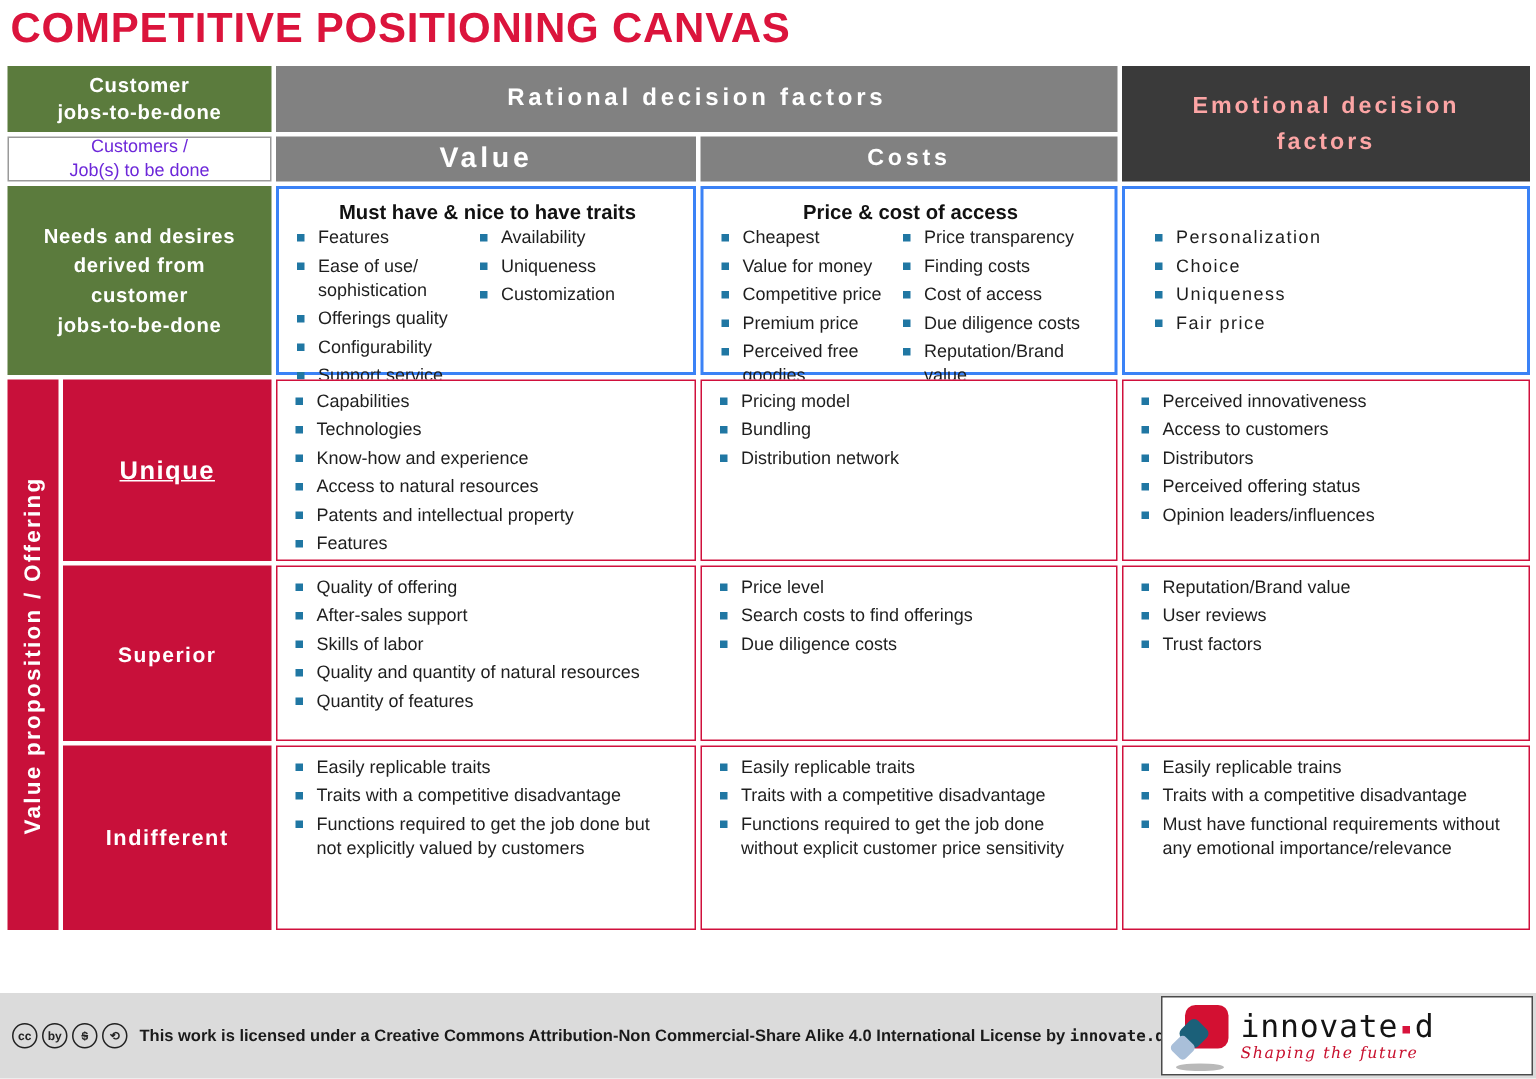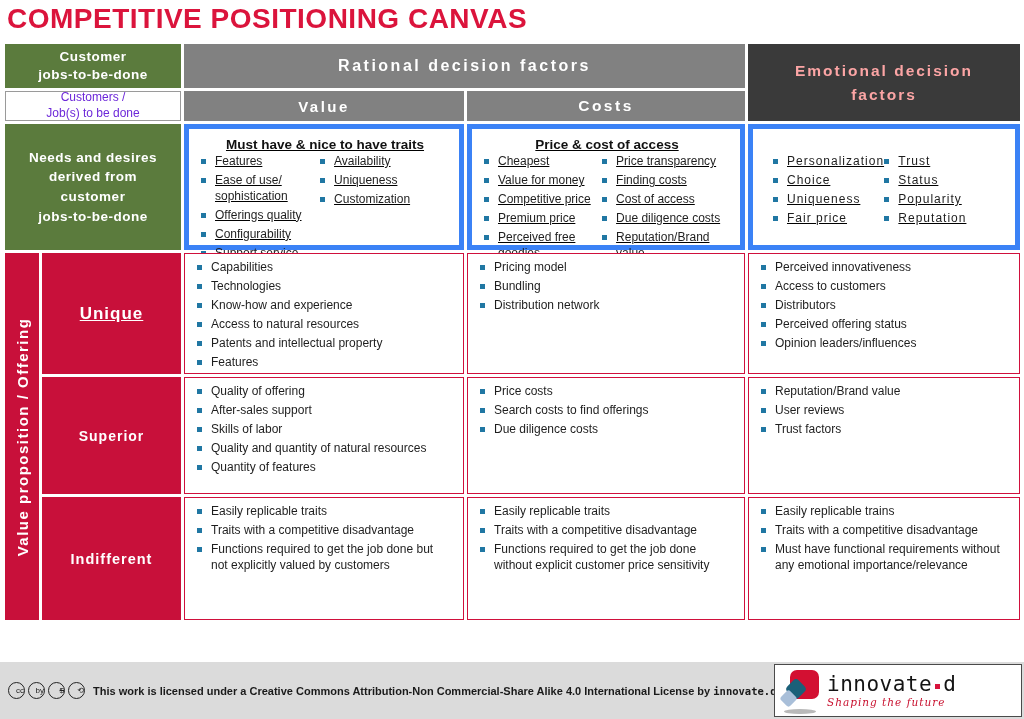--- a/index.html
+++ b/index.html
@@ -20,56 +20,56 @@
   .green { background:#5B7B3D; color:#fff; font-weight:bold; }
   .gray  { background:#818181; color:#fff; font-weight:bold; }
   .dark  { background:#3A3A3A; color:#fca5a5; font-weight:bold; }
   .red   { background:#C8103A; color:#fff; font-weight:bold; }
 
   .c-cust      { grid-column:1/3; grid-row:1; font-size:13.5px; letter-spacing:0.5px; line-height:1.3; }
   .c-rational  { grid-column:3/5; grid-row:1; font-size:16px; letter-spacing:2.5px; }
   .c-emotional { grid-column:5;   grid-row:1/3; font-size:15.5px; letter-spacing:2px; line-height:1.5; }
   .c-custsub   { grid-column:1/3; grid-row:2; background:#fff; border:1px solid #9a9a9a;
                  font-size:12px; color:#6d28d9; line-height:1.3; }
-  .c-value     { grid-column:3; grid-row:2; font-size:15px; letter-spacing:2.5px; }
+  .c-value     { grid-column:3; grid-row:2; font-size:19px; letter-spacing:2.5px; }
   .c-costs     { grid-column:4; grid-row:2; font-size:15.5px; letter-spacing:2.5px; }
   .c-needslabel{ grid-column:1/3; grid-row:3; font-size:13.5px; letter-spacing:0.5px; line-height:1.45; }
 
   .c-vbar { grid-column:1; grid-row:4/7; position:relative; }
   .vbar-text { position:absolute; top:50%; left:50%;
                transform:translate(-50%,-50%) rotate(-90deg);
                white-space:nowrap; color:#fff; font-weight:bold; font-size:15px; letter-spacing:1.5px; }
 
   .c-unique      { grid-column:2; grid-row:4; font-size:17px; letter-spacing:1px;text-decoration:underline; }
   .c-superior    { grid-column:2; grid-row:5; font-size:14px; letter-spacing:1px; }
   .c-indifferent { grid-column:2; grid-row:6; font-size:14.5px; letter-spacing:1px; }
 
   .content { background:#fff; padding:6px 10px 4px 12px; }
-  .b-green { border:5px solid #3b82f6;text-decoration:underline; }
+  .b-green { border:2px solid #3b82f6; }
   .b-red   { border:1px solid #D0103C; }
   .col3 { grid-column:3; } .col4 { grid-column:4; } .col5 { grid-column:5; }
   .row3 { grid-row:3; } .row4 { grid-row:4; } .row5 { grid-row:5; } .row6 { grid-row:6; }
 
   .cell-title { font-size:13.5px; font-weight:bold; color:#111; text-align:center;
                 height:19px; line-height:19px; }
   .two-cols { display:flex; }
   .two-cols .colA { flex:48 1 0; }
   .two-cols .colB { flex:52 1 0; }
 
   .bullet-item { display:flex; gap:9px; margin-bottom:3.5px; }
   .bullet { width:5px; height:5px; background:#2077A3; margin-top:5px; flex-shrink:0; }
   .bullet-text { font-size:12px; color:#1e1e1e; line-height:1.3; text-align:left; }
   .c-needs-emotional .bullet-text { letter-spacing:1px; }
   .c-needs-emotional .cols-wrap { padding-left:8px; }
 
   .footer { position:absolute; left:0; bottom:0; width:1024px; height:57px; background:#DBDBDB; }
   .license-row { position:absolute; left:8px; top:0; height:57px; display:flex; align-items:center; gap:3px; }
   .cc-badge { width:17px; height:17px; border:1.4px solid #222; border-radius:50%;
-              display:flex; align-items:center; justify-content:flex-end;
-              font-size:8px; font-weight:normal; color:#222; background:transparent; flex-shrink:0; }
+              display:flex; align-items:center; justify-content:center;
+              font-size:8px; font-weight:bold; color:#222; background:transparent; flex-shrink:0; }
   .cc-badge.nc span { text-decoration:line-through; }
   .license-text { font-size:11px; font-weight:bold; color:#1a1a1a; margin-left:5px; }
   .license-by { font-family:"DejaVu Sans Mono", monospace; font-size:10.5px; font-weight:bold; }
 
   .logo-box { position:absolute; right:2px; top:2px; width:248px; height:53px; background:#fff;
               border:1px solid #4a4a4a; display:flex; align-items:center; padding:3px 6px; }
   .logo-mark { position:relative; width:42px; height:46px; flex-shrink:0; }
   .lm-red   { position:absolute; top:2px; left:9px; width:29px; height:29px; background:#D31032; border-radius:7px; }
   .lm-teal  { position:absolute; top:13px; left:7px; width:16px; height:16px; background:#1B6079; border-radius:4px; transform:rotate(45deg); }
   .lm-blue  { position:absolute; top:24px; left:1px; width:13px; height:13px; background:#A9BFD9; border-radius:3px; transform:rotate(45deg); }
@@ -208,38 +208,20 @@
           </div>
           <div class="bullet-item">
             <span class="bullet"></span>
             <span class="bullet-text">Uniqueness</span>
           </div>
           <div class="bullet-item">
             <span class="bullet"></span>
             <span class="bullet-text">Fair price</span>
           </div>
         </div>
-      <div class="colB">
-          <div class="bullet-item">
-            <span class="bullet"></span>
-            <span class="bullet-text">Trust</span>
-          </div>
-          <div class="bullet-item">
-            <span class="bullet"></span>
-            <span class="bullet-text">Status</span>
-          </div>
-          <div class="bullet-item">
-            <span class="bullet"></span>
-            <span class="bullet-text">Popularity</span>
-          </div>
-          <div class="bullet-item">
-            <span class="bullet"></span>
-            <span class="bullet-text">Reputation</span>
-          </div>
-        </div>
     </div>
   </div>
 
   <div class="red c-vbar">
     <div class="vbar-text">Value proposition / Offering</div>
   </div>
 
   <div class="cell red c-unique">Unique</div>
   <div class="content b-red col3 row4">
       <div class="bullet-item">
@@ -327,21 +309,21 @@
         <span class="bullet-text">Quality and quantity of natural resources</span>
       </div>
       <div class="bullet-item">
         <span class="bullet"></span>
         <span class="bullet-text">Quantity of features</span>
       </div>
     </div>
   <div class="content b-red col4 row5">
       <div class="bullet-item">
         <span class="bullet"></span>
-        <span class="bullet-text">Price costs</span>
+        <span class="bullet-text">Price level</span>
       </div>
       <div class="bullet-item">
         <span class="bullet"></span>
         <span class="bullet-text">Search costs to find offerings</span>
       </div>
       <div class="bullet-item">
         <span class="bullet"></span>
         <span class="bullet-text">Due diligence costs</span>
       </div>
     </div>

